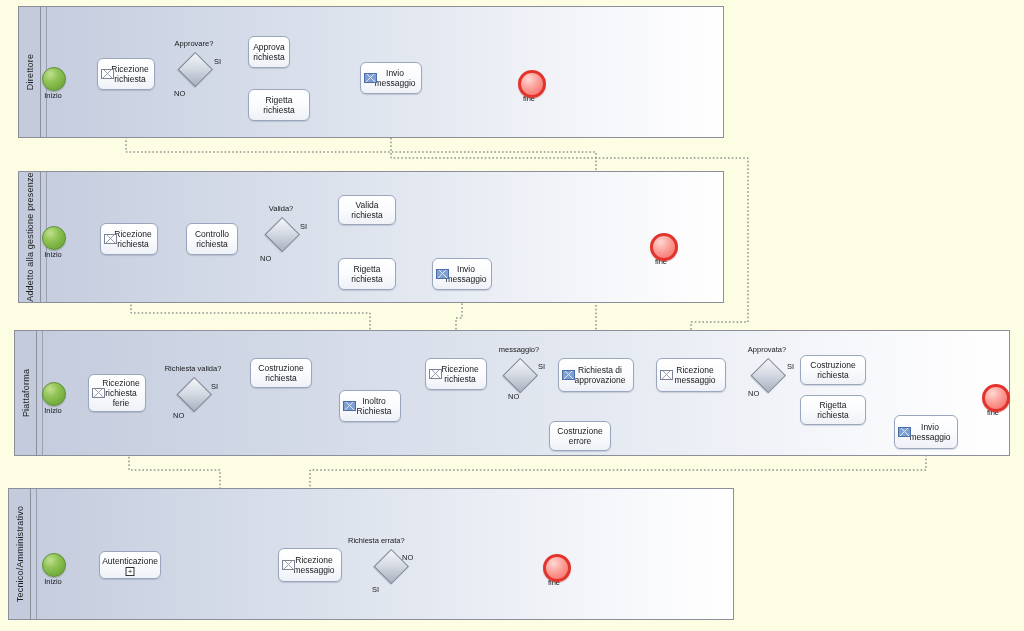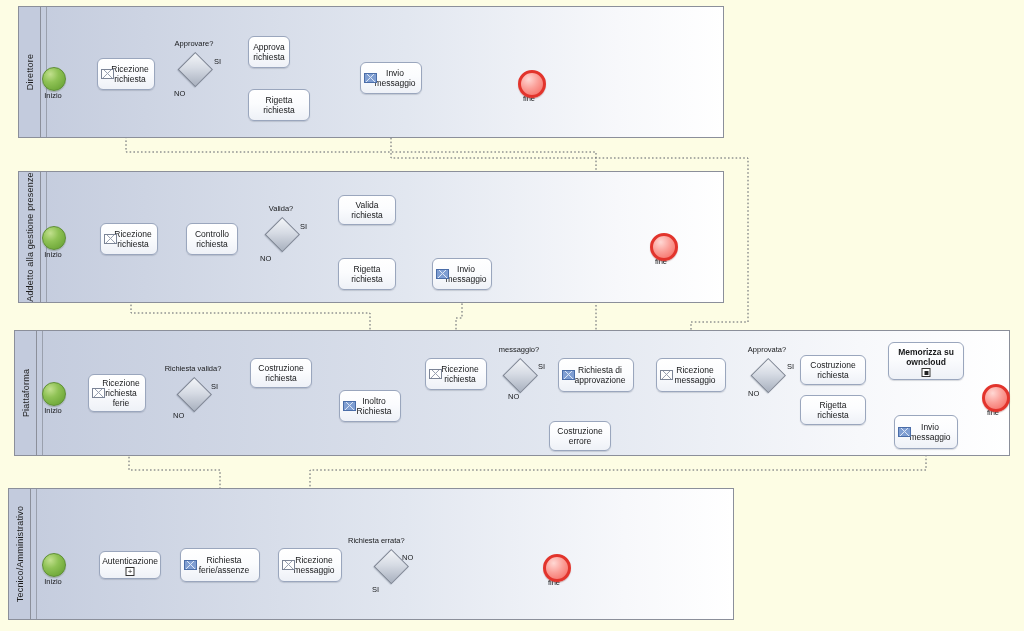--- a/index.html
+++ b/index.html
@@ -245,26 +245,20 @@
     <div class="gw-label" style="left: 725px; top: 345px; width: 84px; text-align: center;">Approvata?</div>
     <div class="node gateway" style="left: 751px; top: 358px; width: 32px; height: 32px;">
       <div class="diamond"></div>
     </div>
     <div class="node task" style="left: 800px; top: 355px; width: 66px; height: 30px;">
       <span class="label">Costruzione richiesta</span>
     </div>
     <div class="node task" style="left: 800px; top: 395px; width: 66px; height: 30px;">
       <span class="label">Rigetta richiesta</span>
     </div>
-    <div class="node task bold" style="left: 888px; top: 342px; width: 76px; height: 38px;">
-      <span class="label" style="padding-bottom: 9px;">Memorizza su owncloud</span>
-      <span class="t-marker square">
-        <i></i>
-      </span>
-    </div>
     <div class="node task" style="left: 549px; top: 421px; width: 62px; height: 30px;">
       <span class="label">Costruzione errore</span>
     </div>
     <div class="node task" style="left: 894px; top: 415px; width: 64px; height: 34px;">
       <span class="t-icon send"></span>
       <span class="label" style="padding-left: 11px;">Invio messaggio</span>
     </div>
     <div class="evt-label" style="left: 968px; top: 408px; width: 50px;">fine</div>
     <div class="node" style="left: 982px; top: 384px; width: 22px; height: 22px;">
       <div class="end-evt"></div>
@@ -280,24 +274,20 @@
     <div class="evt-label" style="left: 28px; top: 577px; width: 50px;">Inizio</div>
     <div class="node" style="left: 42px; top: 553px; width: 22px; height: 22px;">
       <div class="start-evt"></div>
     </div>
     <div class="node task" style="left: 99px; top: 551px; width: 62px; height: 28px;">
       <span class="label" style="padding-bottom: 9px;">Autenticazione</span>
       <span class="t-marker">
         <i>+</i>
       </span>
     </div>
-    <div class="node task" style="left: 180px; top: 548px; width: 80px; height: 34px;">
-      <span class="t-icon send"></span>
-      <span class="label" style="padding-left: 11px;">Richiesta ferie/assenze</span>
-    </div>
     <div class="node task" style="left: 278px; top: 548px; width: 64px; height: 34px;">
       <span class="t-icon receive"></span>
       <span class="label" style="padding-left: 11px;">Ricezione messaggio</span>
     </div>
     <div class="gw-label" style="left: 348px; top: 536px; width: 84px; text-align: left;">Richiesta errata?</div>
     <div class="node gateway" style="left: 374px; top: 549px; width: 32px; height: 32px;">
       <div class="diamond"></div>
     </div>
     <div class="evt-label" style="left: 529px; top: 578px; width: 50px;">fine</div>
     <div class="node" style="left: 543px; top: 554px; width: 22px; height: 22px;">

